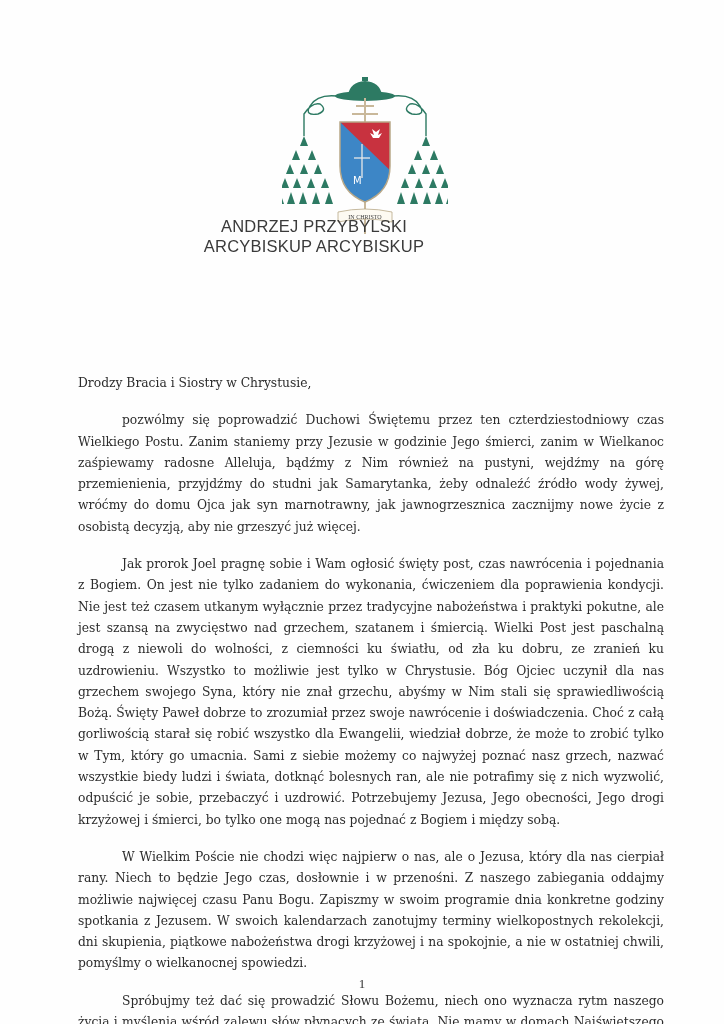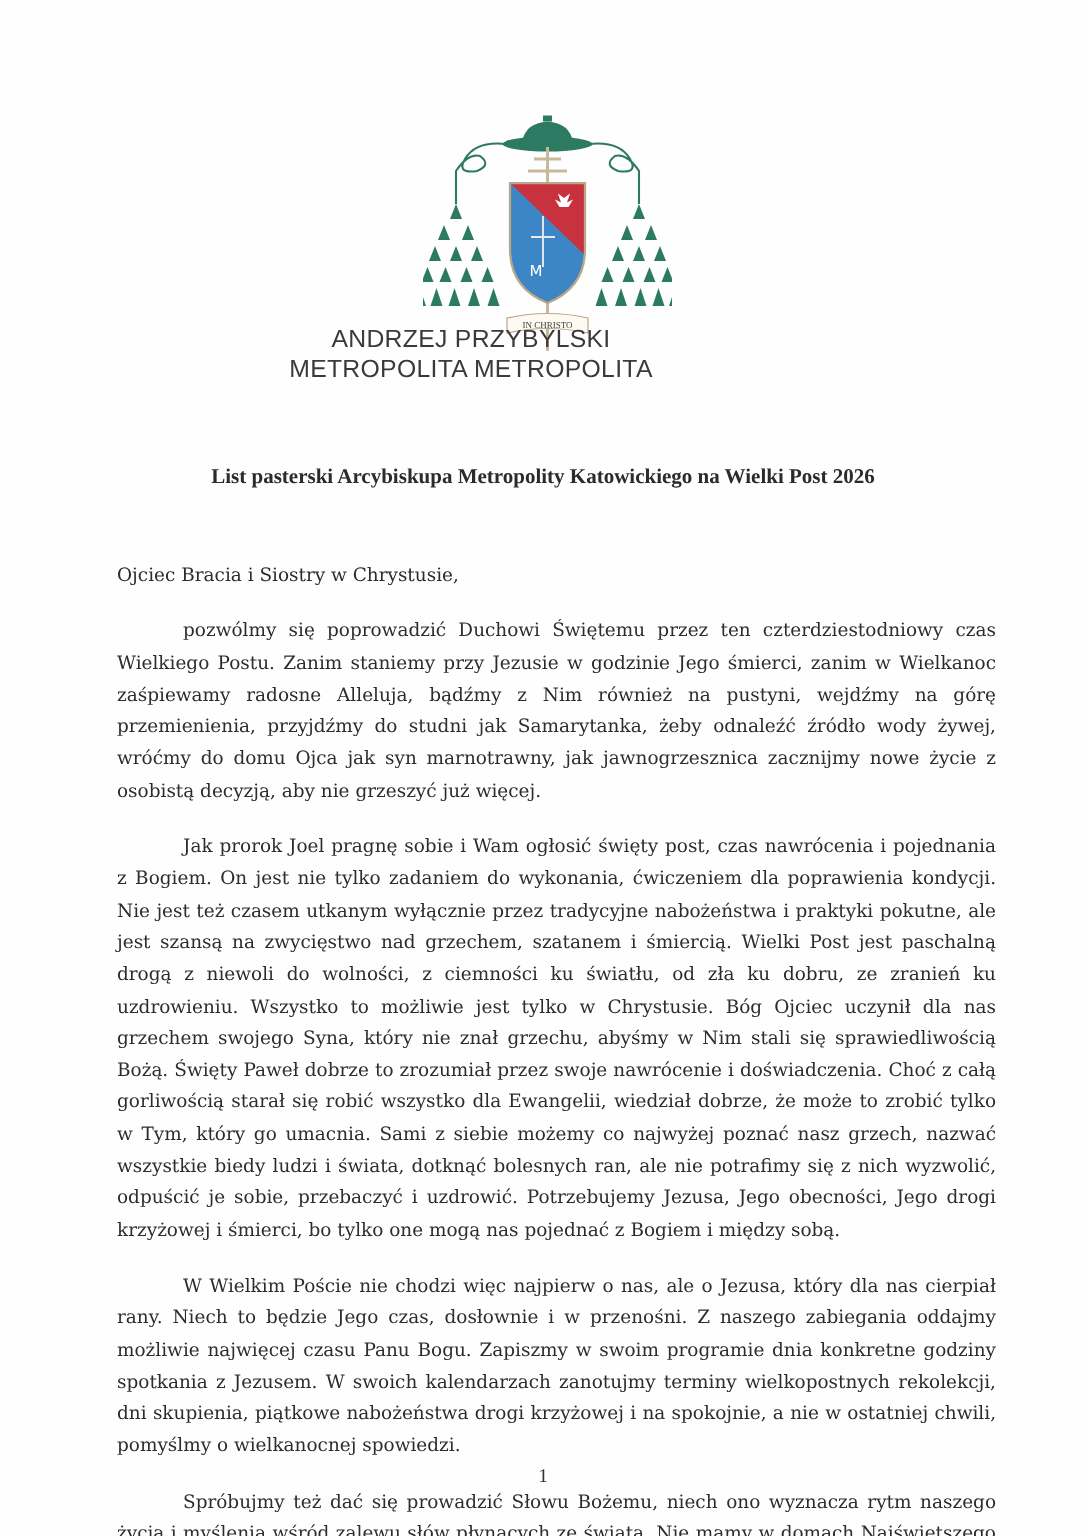--- a/index.html
+++ b/index.html
@@ -89,27 +89,26 @@
     </g>
 
     <text x="71" y="110" font-family="DejaVu Sans, sans-serif" font-size="10" fill="#ffffff">M</text>
 
     <path d="M56 138 Q83 132 110 138 L110 148 Q83 142 56 148 Z" fill="#fdfaf2" stroke="#b8a888" stroke-width="0.8"></path>
     <text x="83" y="144.5" text-anchor="middle" font-family="Liberation Serif, serif" font-size="6" fill="#444">IN CHRISTO</text>
   </svg>
 
   <div class="header-block">
     <div>ANDRZEJ PRZYBYLSKI</div>
-    <div>METROPOLITA METROPOLITA</div>
+    <div>ARCYBISKUP ARCYBISKUP</div>
   </div>
 
-  <div class="title">List pasterski Arcybiskupa Metropolity Katowickiego na Wielki Post 2026</div>
 
   <div class="body-text">
-    <p class="salutation">Ojciec Bracia i Siostry w Chrystusie,</p>
+    <p class="salutation">Drodzy Bracia i Siostry w Chrystusie,</p>
     <p class="para">pozwólmy się poprowadzić Duchowi Świętemu przez ten czterdziestodniowy czas Wielkiego Postu. Zanim staniemy przy Jezusie w godzinie Jego śmierci, zanim w Wielkanoc zaśpiewamy radosne Alleluja, bądźmy z Nim również na pustyni, wejdźmy na górę przemienienia, przyjdźmy do studni jak Samarytanka, żeby odnaleźć źródło wody żywej, wróćmy do domu Ojca jak syn marnotrawny, jak jawnogrzesznica zacznijmy nowe życie z osobistą decyzją, aby nie grzeszyć już więcej.</p>
     <p class="para">Jak prorok Joel pragnę sobie i Wam ogłosić święty post, czas nawrócenia i pojednania z Bogiem. On jest nie tylko zadaniem do wykonania, ćwiczeniem dla poprawienia kondycji. Nie jest też czasem utkanym wyłącznie przez tradycyjne nabożeństwa i praktyki pokutne, ale jest szansą na zwycięstwo nad grzechem, szatanem i śmiercią. Wielki Post jest paschalną drogą z niewoli do wolności, z ciemności ku światłu, od zła ku dobru, ze zranień ku uzdrowieniu. Wszystko to możliwie jest tylko w Chrystusie. Bóg Ojciec uczynił dla nas grzechem swojego Syna, który nie znał grzechu, abyśmy w Nim stali się sprawiedliwością Bożą. Święty Paweł dobrze to zrozumiał przez swoje nawrócenie i doświadczenia. Choć z całą gorliwością starał się robić wszystko dla Ewangelii, wiedział dobrze, że może to zrobić tylko w Tym, który go umacnia. Sami z siebie możemy co najwyżej poznać nasz grzech, nazwać wszystkie biedy ludzi i świata, dotknąć bolesnych ran, ale nie potrafimy się z nich wyzwolić, odpuścić je sobie, przebaczyć i uzdrowić. Potrzebujemy Jezusa, Jego obecności, Jego drogi krzyżowej i śmierci, bo tylko one mogą nas pojednać z Bogiem i między sobą.</p>
     <p class="para">W Wielkim Poście nie chodzi więc najpierw o nas, ale o Jezusa, który dla nas cierpiał rany. Niech to będzie Jego czas, dosłownie i w przenośni. Z naszego zabiegania oddajmy możliwie najwięcej czasu Panu Bogu. Zapiszmy w swoim programie dnia konkretne godziny spotkania z Jezusem. W swoich kalendarzach zanotujmy terminy wielkopostnych rekolekcji, dni skupienia, piątkowe nabożeństwa drogi krzyżowej i na spokojnie, a nie w ostatniej chwili, pomyślmy o wielkanocnej spowiedzi.</p>
     <p class="para">Spróbujmy też dać się prowadzić Słowu Bożemu, niech ono wyznacza rytm naszego życia i myślenia wśród zalewu słów płynących ze świata. Nie mamy w domach Najświętszego Sakramentu, ale z pewnością mamy Pismo Święte. Ono również jest miejscem obecności Boga</p>
   </div>
 
   <div class="page-number">1</div>
 </div>
 
 </body></html>

